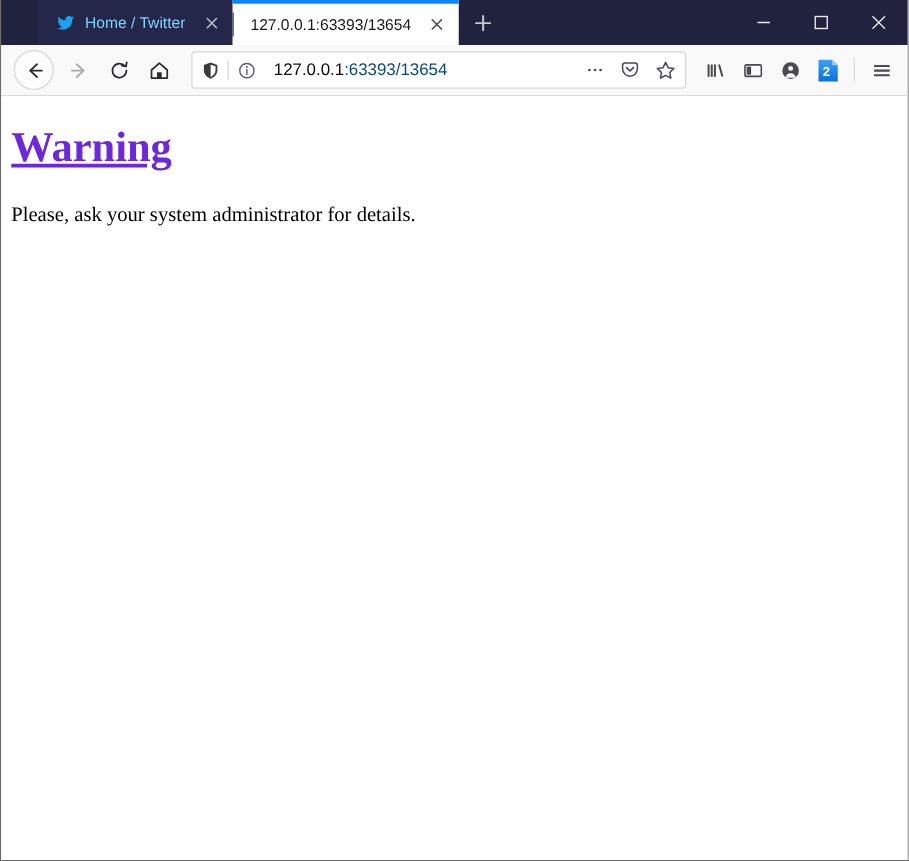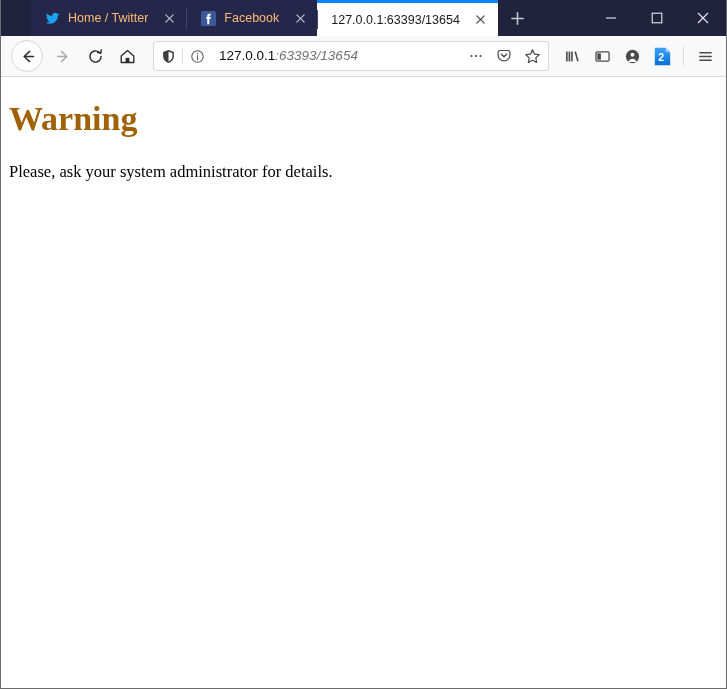--- a/index.html
+++ b/index.html
@@ -42,21 +42,21 @@
     flex: 0 0 29px;
   }
 
   .tab {
     position: relative;
     height: 36px;
     display: flex;
     align-items: center;
     padding: 0 6px 0 14px;
     background: #25274a;
-    color: #fdba74;
+    color: #7dd3fc;
     font-size: 12.5px;
     white-space: nowrap;
     flex: 0 0 auto;
   }
   .tab.inactive + .tab.inactive::before,
   .tab.inactive + .tab.active::before {
     content: "";
     position: absolute;
     left: 0;
     top: 7px;
@@ -184,21 +184,21 @@
   }
   #url-text {
     flex: 1 1 auto;
     font-size: 13.5px;
     color: #0c0c0d;
     padding-left: 8px;
     white-space: nowrap;
     overflow: hidden;
     line-height: 28px;
   }
-  #url-text .dim { color: #737373; font-style: italic; }
+  #url-text .dim { color: #0c4a6e; }
 
   .urlbar-right {
     display: flex;
     align-items: center;
     flex: 0 0 auto;
   }
 
   .tool-btn {
     width: 30px;
     height: 32px;
@@ -224,26 +224,27 @@
 
   
   #content {
     flex: 1 1 auto;
     background: #ffffff;
     padding: 8px 8px 8px 8px;
     overflow: hidden;
     font-family: "Liberation Serif", "DejaVu Serif", serif;
   }
   #page-heading {
-    color: #a16207;
+    color: #6d28d9;
     font-family: "Liberation Serif", "DejaVu Serif", serif;
     font-weight: bold;
     font-size: 34px;
     line-height: 40px;
     margin: 14px 0 22px 0;
+    text-decoration: underline;
   }
   .page-line {
     color: #000000;
     font-family: "Liberation Serif", "DejaVu Serif", serif;
     font-size: 16.5px;
     line-height: 21px;
     white-space: nowrap;
   }
 </style>
 </head>
@@ -262,34 +263,20 @@
         </svg>
       </span>
       <span class="tab-title">Home / Twitter</span>
       <span class="tab-close">
         <svg width="11" height="11" viewBox="0 0 12 12" aria-hidden="true">
           <path stroke="#b9bbc9" stroke-width="1.4" stroke-linecap="round" d="M2 2 L10 10 M10 2 L2 10"></path>
         </svg>
       </span>
     </div>
 
-    <div class="tab inactive">
-      <span class="tab-favicon">
-        <svg width="15" height="15" viewBox="0 0 24 24" aria-hidden="true">
-          <rect x="0" y="0" width="24" height="24" rx="3" fill="#3b5998"></rect>
-          <path fill="#ffffff" d="M15.6 12.3h-2.3V21h-3.3v-8.7H8.3V9.5h1.7V7.9c0-2.2 1-3.5 3.5-3.5h2.2v2.8h-1.4c-.9 0-1 .4-1 1v1.3h2.5l-.2 2.8z"></path>
-        </svg>
-      </span>
-      <span class="tab-title">Facebook</span>
-      <span class="tab-close">
-        <svg width="11" height="11" viewBox="0 0 12 12" aria-hidden="true">
-          <path stroke="#b9bbc9" stroke-width="1.4" stroke-linecap="round" d="M2 2 L10 10 M10 2 L2 10"></path>
-        </svg>
-      </span>
-    </div>
 
     <div class="tab active">
       <span class="tab-title">127.0.0.1:63393/13654</span>
       <span class="tab-close">
         <svg width="11" height="11" viewBox="0 0 12 12" aria-hidden="true">
           <path stroke="#4a4a4f" stroke-width="1.4" stroke-linecap="round" d="M2 2 L10 10 M10 2 L2 10"></path>
         </svg>
       </span>
     </div>
 

